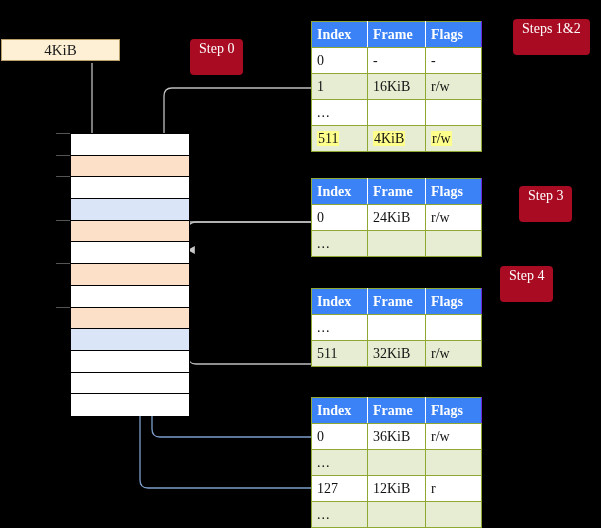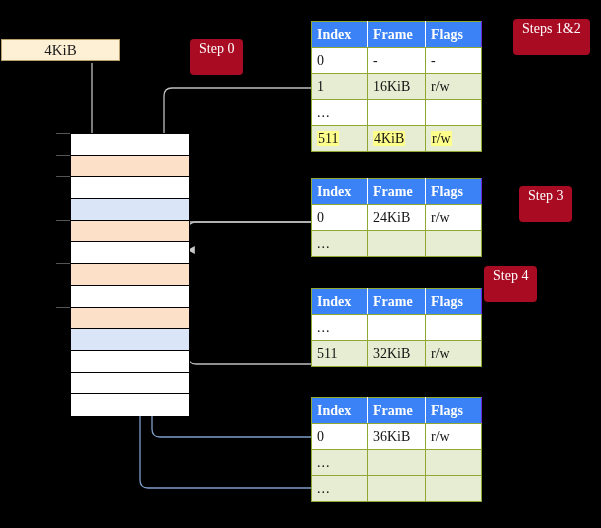--- a/index.html
+++ b/index.html
@@ -172,21 +172,21 @@
       <div class="mtick" style="top: 176.4px;"></div>
       <div class="mtick" style="top: 219.8px;"></div>
       <div class="mtick" style="top: 263.2px;"></div>
       <div class="mtick" style="top: 306.6px;"></div>
     </div>
 
   <div id="badges">
       <div class="badge" style="left: 190px; top: 39px; text-align: center;">Step 0</div>
       <div class="badge" style="left: 513px; top: 19px;">Steps 1&amp;2</div>
       <div class="badge" style="left: 519px; top: 158px; margin-top: 28px;">Step 3</div>
-      <div class="badge" style="left: 484px; top: 266px; text-align: center;">Step 4</div>
+      <div class="badge" style="left: 500px; top: 266px; text-align: center;">Step 4</div>
     </div>
 
   <div id="tables">
       <table class="ptable" style="left: 311px; top: 21px;">
         <colgroup>
           <col class="c1">
           <col class="c2">
           <col class="c3">
         </colgroup>
         <thead>
@@ -288,20 +288,25 @@
           <tr class="plain">
             <td>0</td>
             <td>36KiB</td>
             <td>r/w</td>
           </tr>
           <tr class="alt">
             <td><span class="ellip">...</span></td>
             <td></td>
             <td></td>
           </tr>
+          <tr class="plain">
+            <td>127</td>
+            <td>12KiB</td>
+            <td>r</td>
+          </tr>
           <tr class="alt">
             <td><span class="ellip">...</span></td>
             <td></td>
             <td></td>
           </tr>
         </tbody>
       </table>
     </div>
 
 </div>

